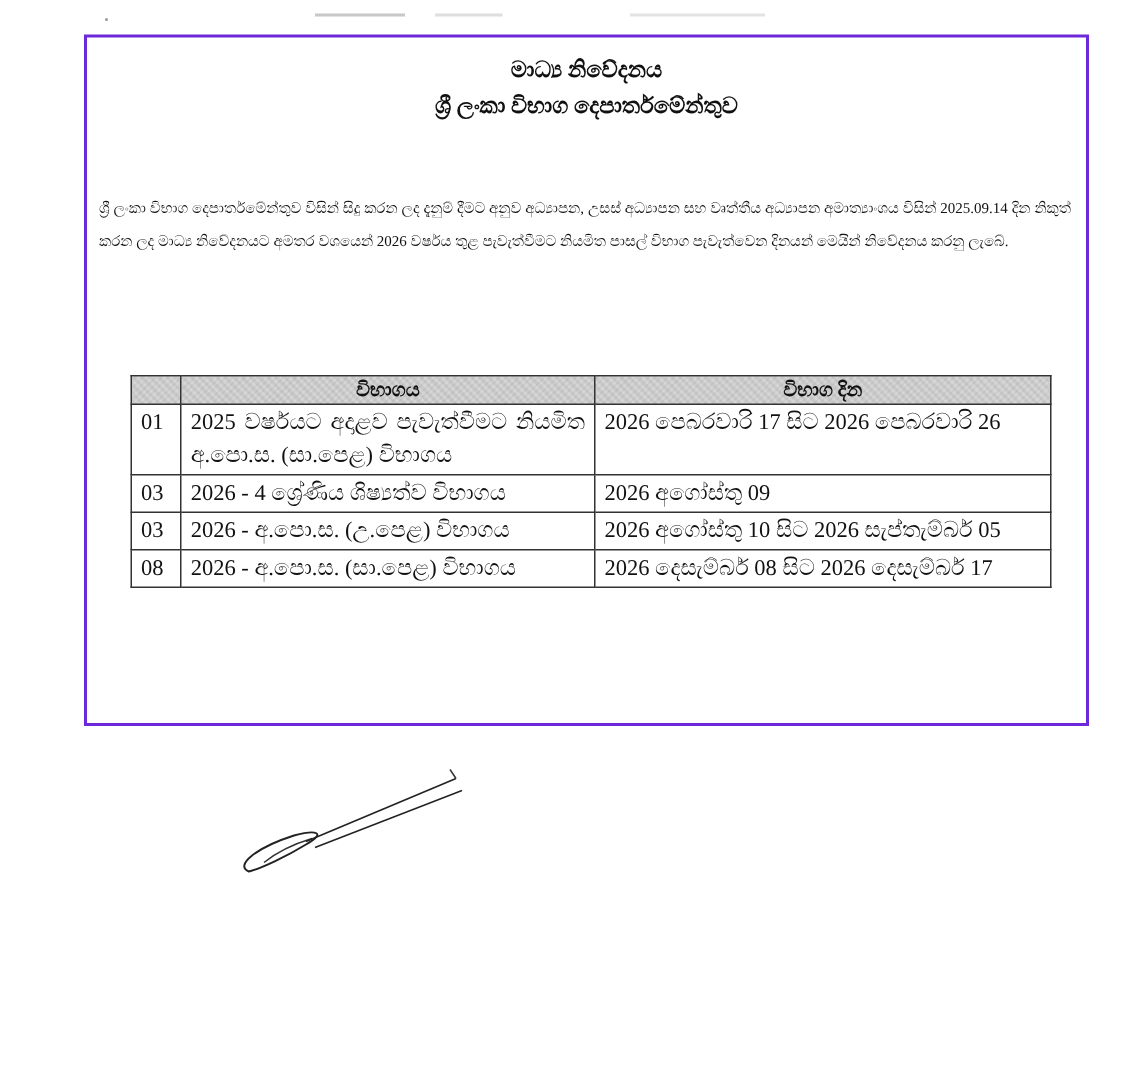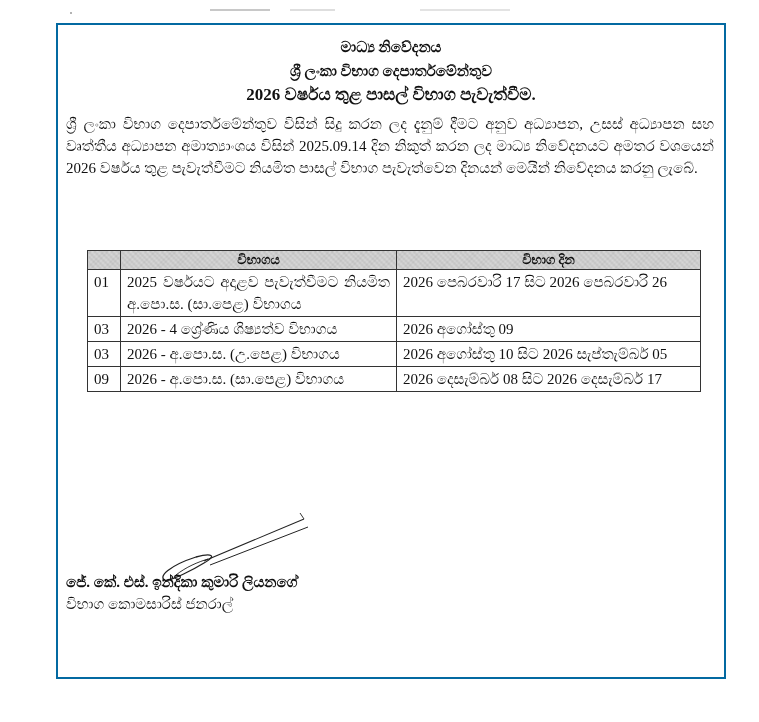--- a/index.html
+++ b/index.html
@@ -13,22 +13,22 @@
       position: relative;
       overflow: hidden;
       font-family: "Liberation Serif", "DejaVu Serif", serif;
       color: #111111;
     }
     .frame {
       position: absolute;
       left: 56px;
       top: 23px;
       width: 670px;
-      height: 656px;
-      border: 2px solid #0369a1;
+      height: 461px;
+      border: 2px solid #6d28d9;
       box-sizing: border-box;
     }
     .title-block {
       position: absolute;
       left: 0;
       right: 0;
       top: 10px;
       text-align: center;
     }
     .title-line {
@@ -36,22 +36,22 @@
       font-weight: bold;
       line-height: 24px;
     }
     .title-line.big {
       font-size: 17px;
     }
     .intro {
       position: absolute;
       left: 8px;
       right: 10px;
-      top: 88px;
-      font-size: 15px;
+      top: 104px;
+      font-size: 10px;
       line-height: 22px;
       text-align: justify;
     }
     table.exam-table {
       position: absolute;
       left: 29px;
       top: 225px;
       width: 614px;
       border-collapse: collapse;
       font-size: 15px;
@@ -117,21 +117,20 @@
 <div class="scan-noise" style="left:210px;width:60px;"></div>
 <div class="scan-noise" style="left:290px;width:45px;opacity:.6;"></div>
 <div class="scan-noise" style="left:420px;width:90px;opacity:.5;"></div>
 <div class="speck" style="left:70px;top:12px;"></div>
 
 <div class="frame">
 
   <div class="title-block">
     <div class="title-line">මාධ්‍ය නිවේදනය</div>
     <div class="title-line">ශ්‍රී ලංකා විභාග දෙපාර්තමේන්තුව</div>
-    <div class="title-line big">2026 වර්ෂය තුළ පාසල් විභාග පැවැත්වීම.</div>
   </div>
 
   <div class="intro">ශ්‍රී ලංකා විභාග දෙපාර්තමේන්තුව විසින් සිදු කරන ලද දැනුම් දීමට අනුව අධ්‍යාපන, උසස් අධ්‍යාපන සහ වෘත්තීය අධ්‍යාපන අමාත්‍යාංශය විසින් 2025.09.14 දින නිකුත් කරන ලද මාධ්‍ය නිවේදනයට අමතර වශයෙන් 2026 වර්ෂය තුළ පැවැත්වීමට නියමිත පාසල් විභාග පැවැත්වෙන දිනයන් මෙයින් නිවේදනය කරනු ලැබේ.</div>
 
   <table class="exam-table">
     <thead>
       <tr>
         <th class="col-num"></th>
         <th class="col-exam">විභාගය</th>
         <th class="col-date">විභාග දින</th>
@@ -147,33 +146,29 @@
         <td class="col-num">03</td>
         <td class="col-exam">2026 - 4 ශ්‍රේණිය ශිෂ්‍යත්ව විභාගය</td>
         <td class="col-date">2026 අගෝස්තු 09</td>
       </tr>
       <tr>
         <td class="col-num">03</td>
         <td class="col-exam">2026 - අ.පො.ස. (උ.පෙළ) විභාගය</td>
         <td class="col-date">2026 අගෝස්තු 10 සිට 2026 සැප්තැම්බර් 05</td>
       </tr>
       <tr>
-        <td class="col-num">09</td>
+        <td class="col-num">08</td>
         <td class="col-exam">2026 - අ.පො.ස. (සා.පෙළ) විභාගය</td>
         <td class="col-date">2026 දෙසැම්බර් 08 සිට 2026 දෙසැම්බර් 17</td>
       </tr>
     </tbody>
   </table>
 
   <svg class="signature" viewBox="0 0 190 80">
     <path d="M40 76 C 30 72, 45 60, 70 52 C 85 48, 92 50, 78 58 C 65 66, 48 74, 40 76 Z" fill="none" stroke="#222" stroke-width="1.3"></path>
     <path d="M50 70 C 60 62, 72 57, 82 54" fill="none" stroke="#333" stroke-width="1"></path>
     <path d="M78 56 L 178 14" fill="none" stroke="#222" stroke-width="1.1"></path>
     <path d="M84 60 L 182 22" fill="none" stroke="#222" stroke-width="1"></path>
     <path d="M178 14 L 174 8" fill="none" stroke="#333" stroke-width="1"></path>
   </svg>
 
-  <div class="signer-block">
-    <div class="signer-name">ජේ. කේ. එස්. ඉන්දිකා කුමාරි ලියනගේ</div>
-    <div class="signer-title">විභාග කොමසාරිස් ජනරාල්</div>
-  </div>
 
 </div>
 
 </body></html>

